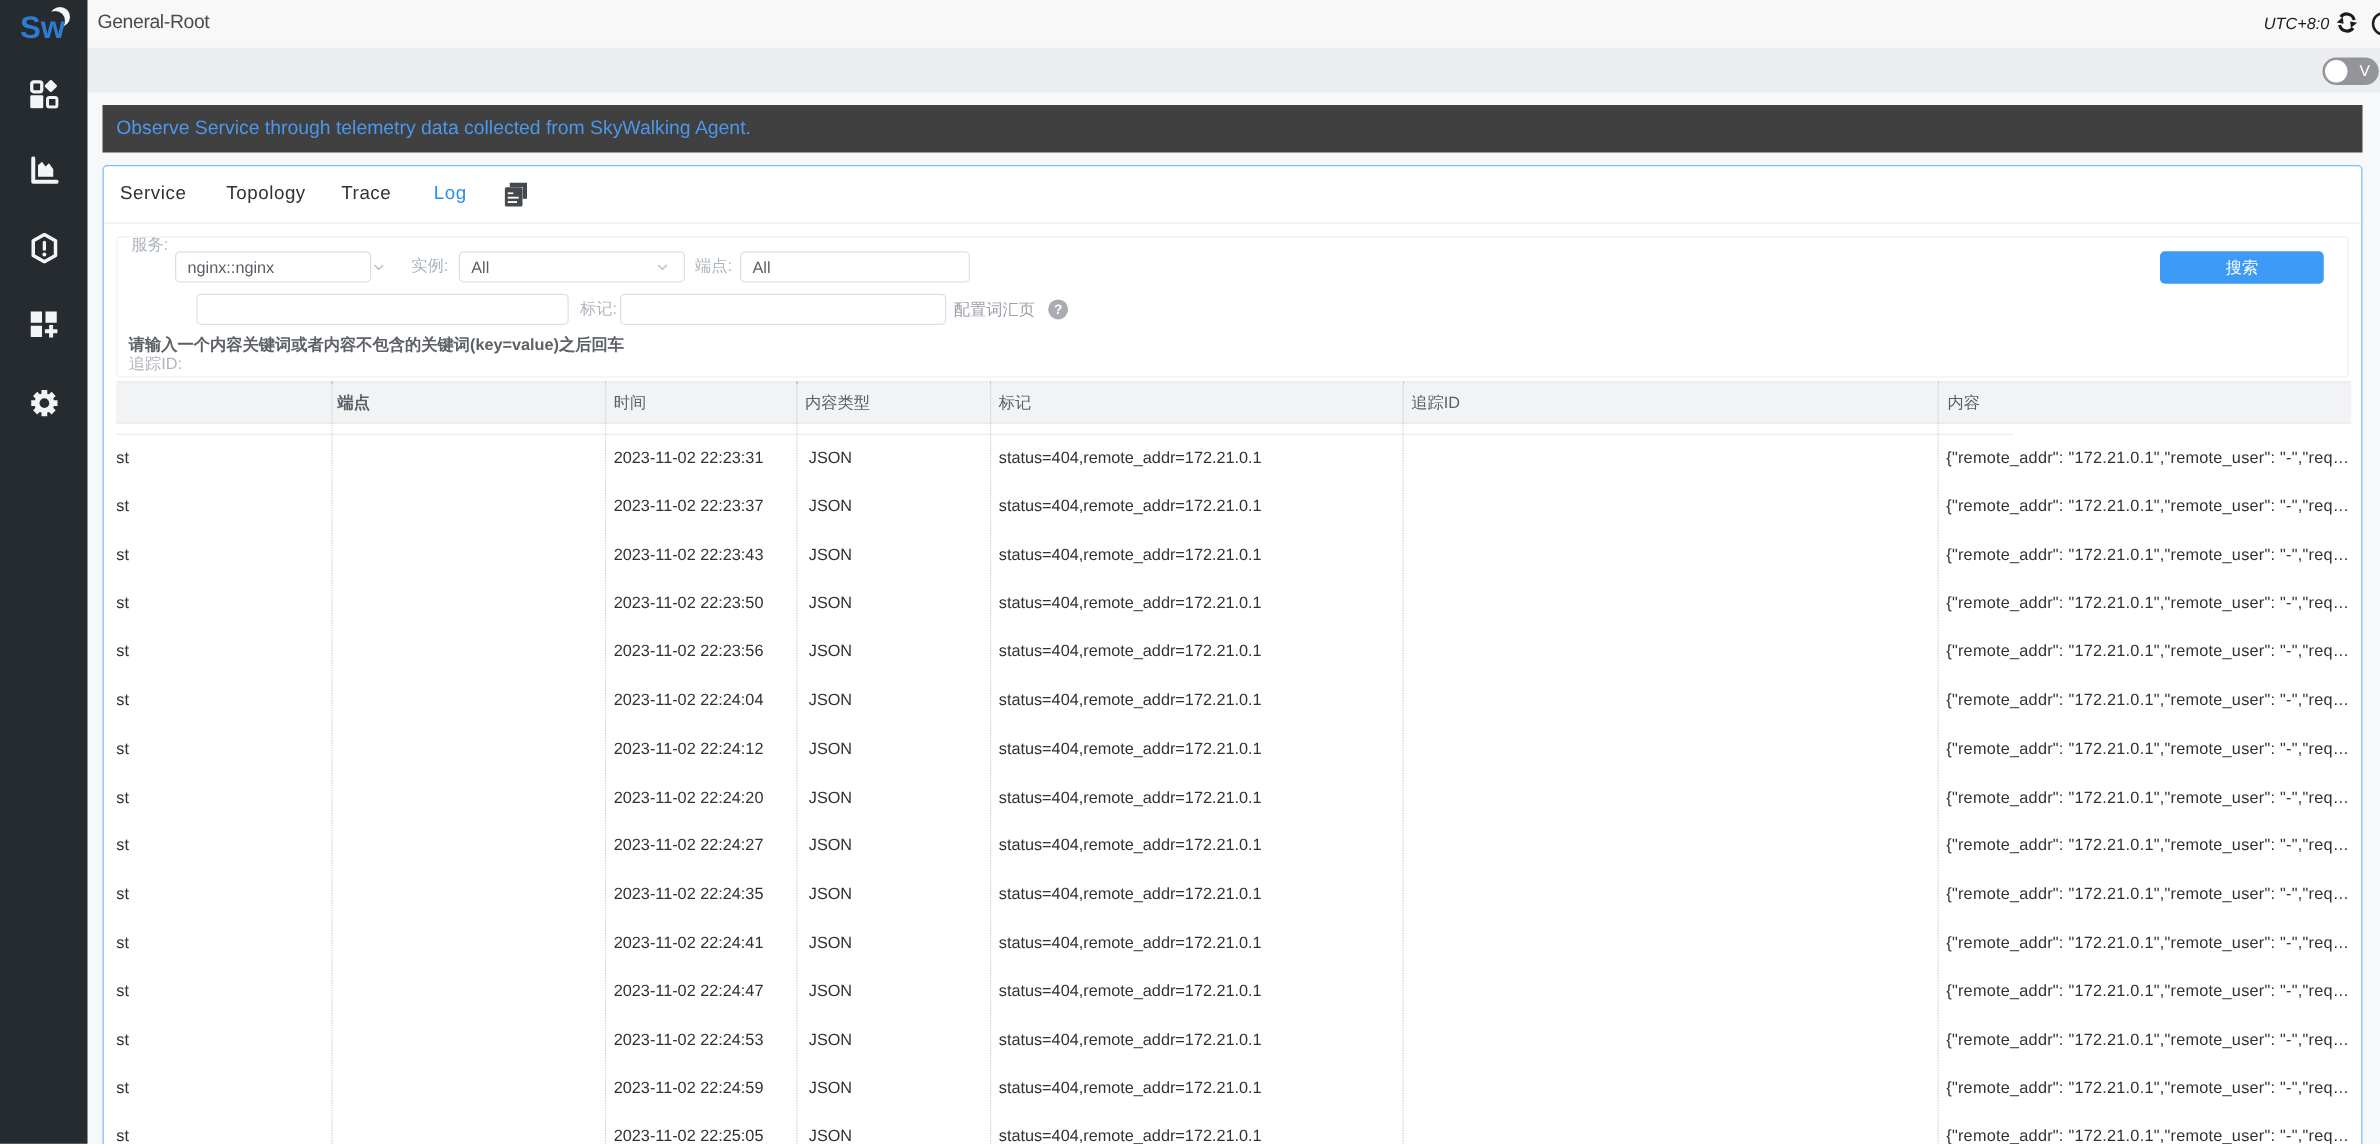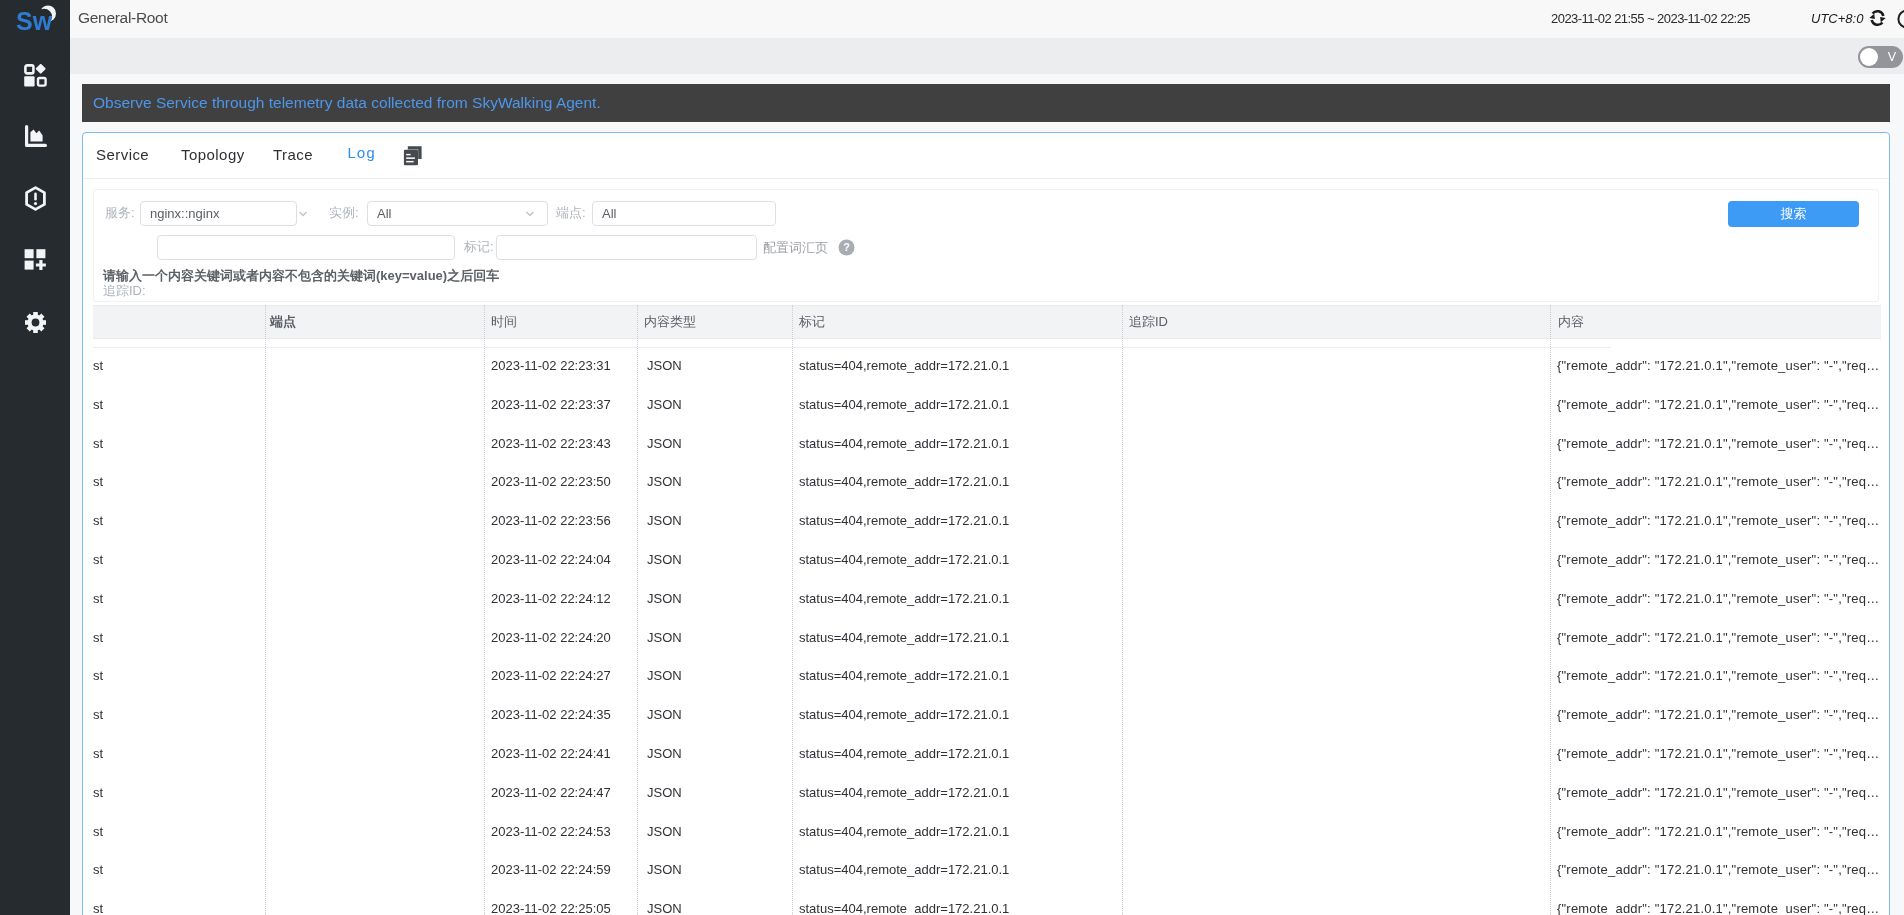--- a/index.html
+++ b/index.html
@@ -53,53 +53,52 @@
   .th { position:absolute; top:1px; height:32px; line-height:32px; font-size:13px; color:#5a5e66; }
   .vline { position:absolute; top:0; width:0; height:610px; border-left:1px dotted #c9cdd3; }
   #bodytopline { position:absolute; left:0; top:42px; width:1518px; height:1px; background:#ebedf0; }
   .row { position:absolute; height:39px; line-height:39px; font-size:13px; color:#303136; white-space:nowrap; overflow:hidden; }
 </style>
 </head>
 <body>
 
 <div id="hdr">
   <div class="title">General-Root</div>
-  <div class="range">2023-11-02 21:55 ~ 2023-11-02 22:25</div>
   <div class="utc">UTC+8:0</div>
 </div>
 
 <div id="toolbar">
   <div class="switch">
       <div class="knob"></div>
       <div class="lbl">V</div>
     </div>
 </div>
 
 <div id="strip">
     <span>Observe Service through telemetry data collected from SkyWalking Agent.</span>
   </div>
 
 <div id="panel"></div>
 
 <div class="tab" style="left:96px;">Service</div>
 <div class="tab" style="left:181px;">Topology</div>
 <div class="tab" style="left:273px;">Trace</div>
-<div class="tab" style="left:347px; color:#2b8df0;font-family:Liberation Mono, monospace;">Log</div>
+<div class="tab" style="left:347px; color:#2b8df0;">Log</div>
 <div id="tabline"></div>
 
 <svg class="abs" style="left:403px; top:145px; z-index:7;" width="20" height="21" viewBox="0 0 20 21">
   <path d="M4.8 1.2 H18.6 V14 H15.2 V4.6 H4.8 Z" fill="#46494e"></path>
   <rect x="0.9" y="4.8" width="14.1" height="15.4" rx="1.2" fill="#46494e"></rect>
   <rect x="3.2" y="8.9" width="4.4" height="1.4" fill="#fff"></rect>
   <rect x="3.2" y="12.4" width="8.7" height="1.5" fill="#fff"></rect>
   <rect x="3.2" y="15.9" width="7.4" height="1.5" fill="#fff"></rect>
 </svg>
 
 <div id="filter"></div>
-<div class="flabel" style="left:105px; top:201px;">服务:</div>
+<div class="flabel" style="left:105px; top:184px;">服务:</div>
 <div class="fbox" style="left:140px; top:201px; width:157px;">nginx::nginx</div>
 <svg class="chev" style="left:298px; top:209px;" viewBox="0 0 10 10">
     <path d="M1.5 3 L5 6.5 L8.5 3" fill="none" stroke="#c0c4cc" stroke-width="1.4"></path>
   </svg>
 <div class="flabel" style="left:329px; top:201px;">实例:</div>
 <div class="fbox" style="left:367px; top:201px; width:181px;">All</div>
 <svg class="chev" style="left:525px; top:209px;" viewBox="0 0 10 10">
     <path d="M1.5 3 L5 6.5 L8.5 3" fill="none" stroke="#c0c4cc" stroke-width="1.4"></path>
   </svg>
 <div class="flabel" style="left:556px; top:201px;">端点:</div>

